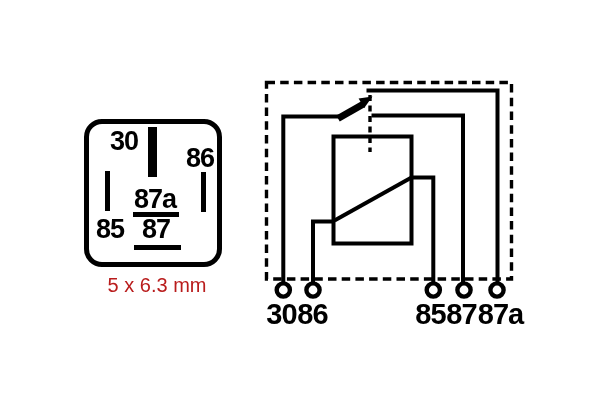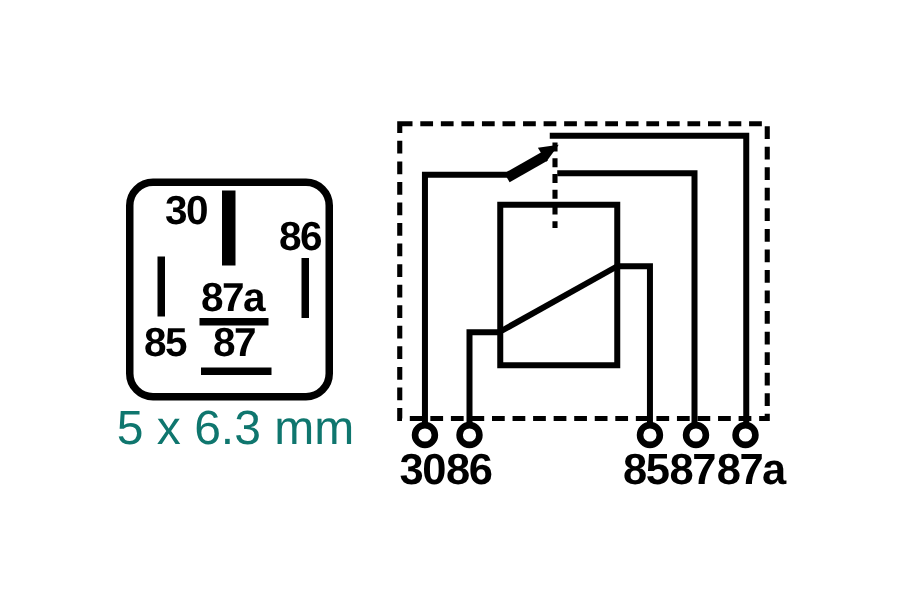--- a/index.html
+++ b/index.html
@@ -25,24 +25,24 @@
     color: #000;
     white-space: nowrap;
   }
   .term-lbl {
     font-size: 29px;
   }
   .caption {
     position: absolute;
     transform: translate(-50%, -50%);
     font-weight: normal;
-    font-size: 32px;
+    font-size: 20px;
     line-height: 1;
     letter-spacing: 0px;
-    color: #0f766e;
+    color: #b91c1c;
     white-space: nowrap;
   }
   .pinout-box {
     position: absolute;
     left: 84px;
     top: 119px;
     width: 128px;
     height: 138px;
     border: 5px solid #000;
     border-radius: 18px;

